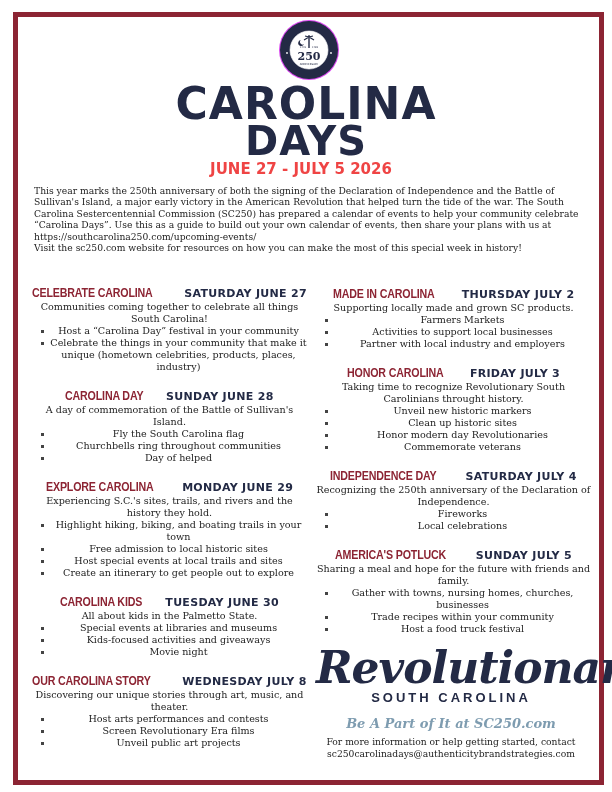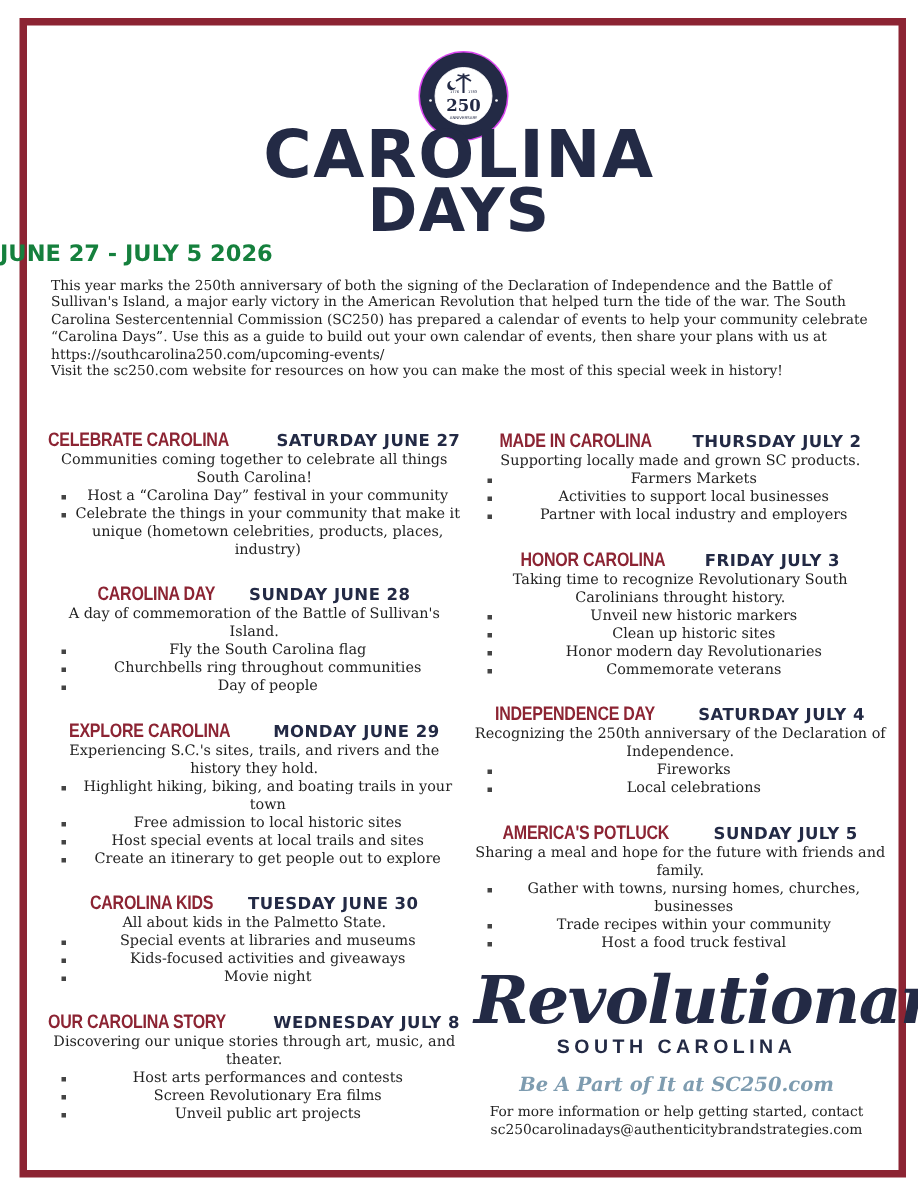--- a/index.html
+++ b/index.html
@@ -5,39 +5,39 @@
   * { box-sizing: border-box; margin: 0; padding: 0; }
   html, body { width: 612px; height: 792px; background: #ffffff; overflow: hidden; }
   body { position: relative; font-family: "DejaVu Serif", serif; color: #1f2230; }
 
   .frame {
     position: absolute; left: 13px; top: 12px; width: 591px; height: 773px;
     border: 5px solid #8c2433;
   }
 
   .seal {
-    position: absolute; left: 279px; top: 34px; width: 60px; height: 60px;
+    position: absolute; left: 279px; top: 20px; width: 60px; height: 60px;
     border-radius: 50%; background: #d946ef;
   }
   .seal svg { width: 60px; height: 60px; display: block; }
 
   .title-line1 {
     position: absolute; left: 0; width: 612px; top: 82px; text-align: center;
     font-family: "DejaVu Sans", sans-serif; font-weight: bold;
     font-size: 44px; letter-spacing: 1px; color: #232a45; line-height: 44px;
   }
   .title-line2 {
     position: absolute; left: 0; width: 612px; top: 120px; text-align: center;
     font-family: "DejaVu Sans", sans-serif; font-weight: bold;
     font-size: 40px; letter-spacing: 1px; color: #232a45; line-height: 42px;
   }
   .dates {
-    position: absolute; left: 0; width: 602px; top: 160px; 
-    font-family: "DejaVu Sans", sans-serif; font-weight: bold;
-    font-size: 15px; color: #15803d; line-height: 18px;
+    position: absolute; left: 0; width: 602px; top: 160px; text-align: center;
+    font-family: "DejaVu Sans", sans-serif; font-weight: bold;
+    font-size: 15px; color: #ef4444; line-height: 18px;
   }
 
   .intro {
     position: absolute; left: 34px; top: 185px; width: 550px;
     font-family: "DejaVu Serif", serif; font-size: 9.2px; line-height: 11.4px; color: #222;
   }
   .intro p { margin: 0; }
 
   .col { position: absolute; width: 275px; text-align: center; }
   .col-left { left: 32px; top: 284px; }
@@ -129,21 +129,21 @@
 
   <div class="event">
     <div class="event-head">
       <span class="event-name">CAROLINA DAY</span>
       <span class="event-date">SUNDAY JUNE 28</span>
     </div>
     <div class="event-desc">A day of commemoration of the Battle of Sullivan's Island.</div>
     <ul class="event-list">
       <li>Fly the South Carolina flag</li>
       <li>Churchbells ring throughout communities</li>
-      <li>Day of people</li>
+      <li>Day of helped</li>
     </ul>
   </div>
 
   <div class="event">
     <div class="event-head">
       <span class="event-name">EXPLORE CAROLINA</span>
       <span class="event-date">MONDAY JUNE 29</span>
     </div>
     <div class="event-desc">Experiencing S.C.'s sites, trails, and rivers and the history they hold.</div>
     <ul class="event-list">

